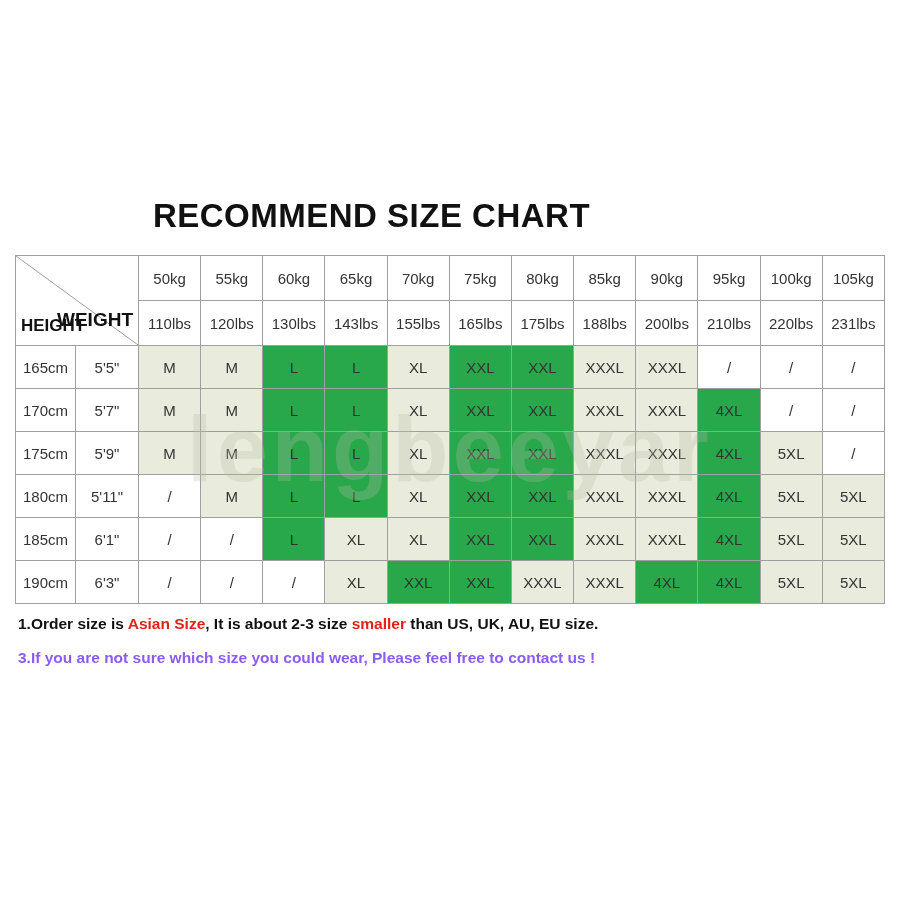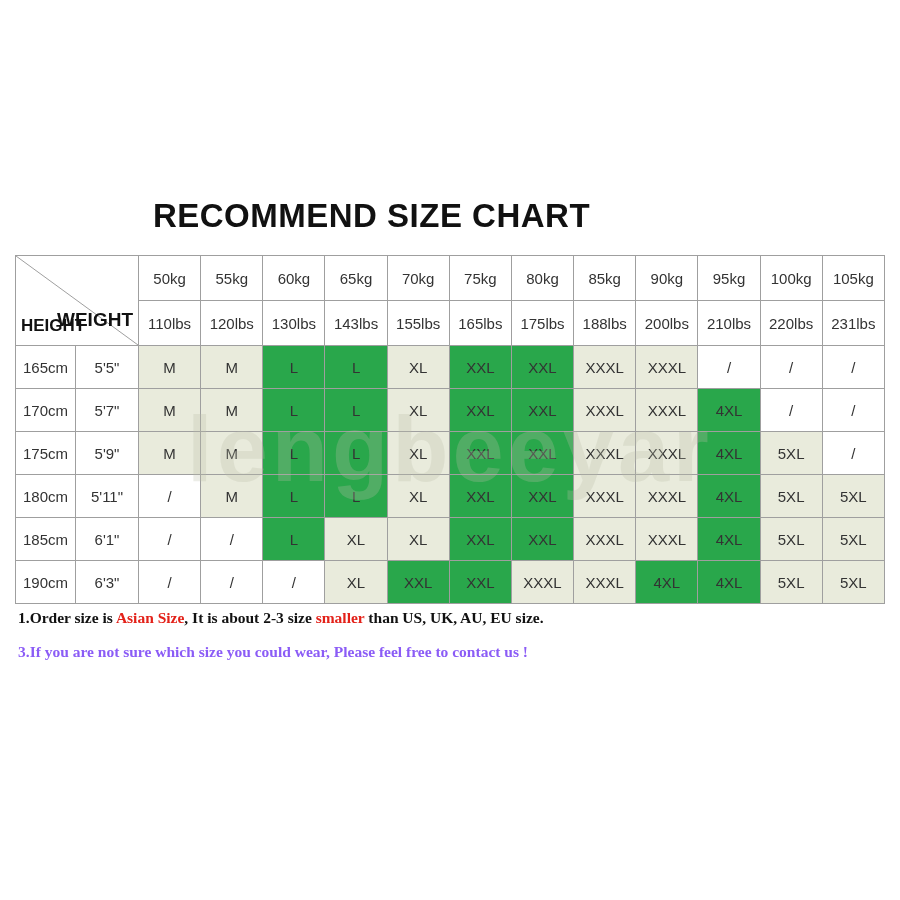--- a/index.html
+++ b/index.html
@@ -62,22 +62,21 @@
     top:142px;left:0;width:100%;
     text-align:center;
     font-size:92px;
     font-weight:bold;
     letter-spacing:4px;
     color:rgba(185,190,168,0.28);
     pointer-events:none;
     user-select:none;
   }
   .notes{
-    margin:5px 0 0 18px;
-    font-family:Liberation Serif, serif;
+    margin:11px 0 0 18px;
   }
   .note{
     font-size:15.5px;
     font-weight:bold;
     color:#111;
     margin-bottom:16px;
     line-height:18px;
   }
 </style>
 </head>

